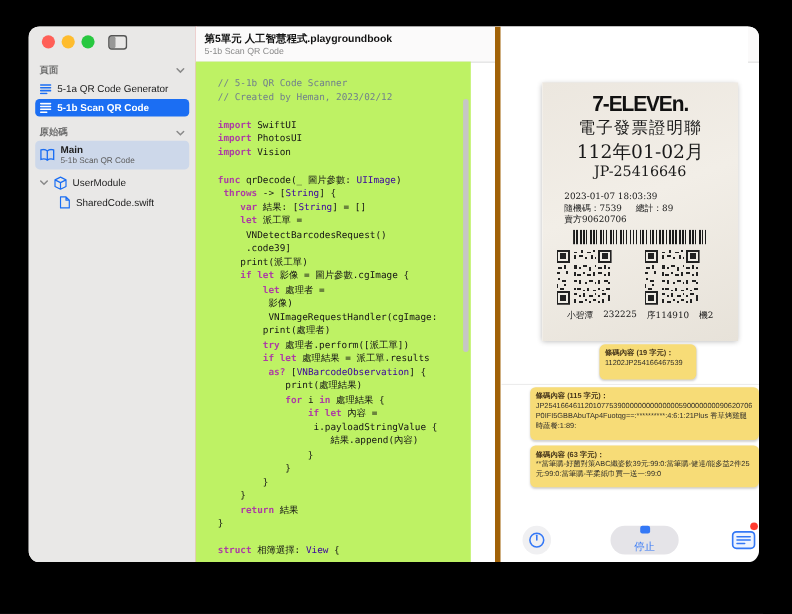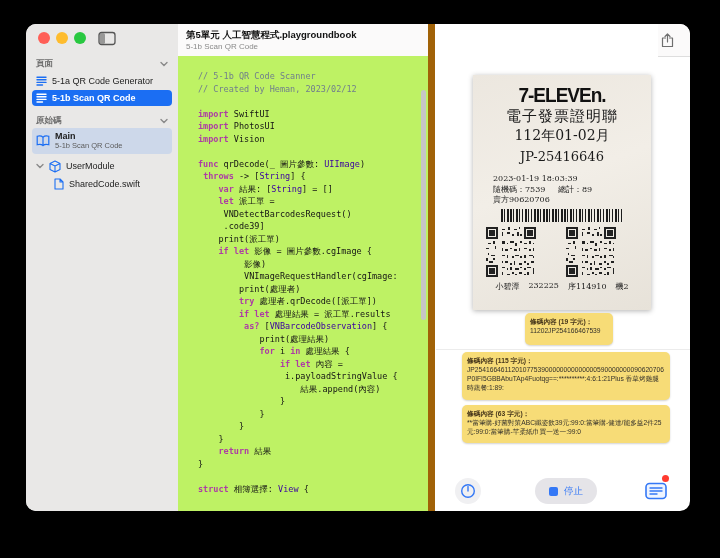--- a/index.html
+++ b/index.html
@@ -30,50 +30,50 @@
   .tb-btn{position:absolute;top:6px;width:20px;height:20px;display:flex;align-items:center;justify-content:center;}
   .plus{font-size:15px;color:#5c5c5c;line-height:1;}
   
   .editor{position:absolute;left:152px;top:32px;width:250px;height:455px;background:#bef264;}
   .code{position:absolute;left:20px;top:14px;right:10px;font-family:"DejaVu Sans Mono",monospace;
         font-size:8.5px;}
   .cl{white-space:pre;height:12.5px;line-height:12.5px;}
   .tok-k{color:#ad3da4;font-weight:bold;} .tok-t{color:#3900a0;} .tok-c{color:#707f8c;} .tok-p{color:#141414;margin-top:12px;}
   .vscroll{position:absolute;right:2px;top:34px;width:5px;height:230px;background:#c6c6c6;border-radius:3px;}
   
-  .preview{position:absolute;left:402px;top:0;width:230px;height:100%;background:#fff;
-           border-left:7px solid #a16207;box-sizing:border-box;}
+  .preview{position:absolute;left:424px;top:0;width:230px;height:100%;background:#fff;
+           border-left:5px solid #a16207;box-sizing:border-box;}
   .photo{position:absolute;left:38px;top:51px;width:178px;height:235px;
          background:linear-gradient(160deg,#ece7df 0%,#f2eee7 45%,#e7e2d9 100%);
          box-shadow:0 1px 5px rgba(0,0,0,.3);color:#1a1a1a;text-align:center;overflow:hidden;}
   .r-brand{margin-top:10px;height:22px;font-size:19px;font-weight:800;letter-spacing:-1px;
            transform:scaleY(1.05);font-family:"Liberation Sans",sans-serif;color:#111;}
   .r-title{height:20px;font-size:15px;font-family:"DejaVu Serif",serif;letter-spacing:1px;}
-  .r-period{height:22px;font-size:14px;font-family:"DejaVu Serif",serif;}
+  .r-period{height:22px;font-size:17px;font-family:"DejaVu Serif",serif;}
   .r-number{height:25px;font-size:13px;font-family:"DejaVu Serif",serif;}
   .r-small{font-size:8px;line-height:10.5px;text-align:left;padding-left:20px;font-family:"DejaVu Serif",serif;}
   .barcode{margin:3px auto 0 auto;width:122px;height:13px;
            background:repeating-linear-gradient(90deg,#1c1c1c 0 1.5px,#efece5 1.5px 3px,#1c1c1c 3px 4px,#efece5 4px 6.5px,#1c1c1c 6.5px 8px,#efece5 8px 9px);}
   .qr-row{position:absolute;left:0;top:152px;width:100%;height:50px;}
   .qr{position:absolute;width:50px;height:50px;top:0;}
   .qr.q1{left:13px;} .qr.q2{left:93px;}
   .r-footer{position:absolute;left:0;top:206px;width:100%;font-size:8px;font-family:"DejaVu Serif",serif;
             display:flex;justify-content:center;gap:9px;}
   .note{position:absolute;background:#f7dc77;border-radius:5px;padding:4px 5px;box-sizing:border-box;
         box-shadow:0 1px 2px rgba(0,0,0,.18);font-size:6.7px;line-height:9px;color:#3a3324;}
   .note b{display:block;color:#45351a;}
   .note .nc{word-break:break-all;color:#33302a;}
   .note1{left:90px;top:289px;width:88px;height:32px;}
   .note2{left:27px;top:328px;width:208px;height:48px;}
   .note3{left:27px;top:381px;width:208px;height:38px;}
   .sepline{position:absolute;left:1px;top:325px;width:260px;height:1px;background:#ececec;}
   .ctl-gauge{position:absolute;left:20px;top:454px;width:26px;height:26px;border-radius:50%;
              background:#f0f0f2;display:flex;align-items:center;justify-content:center;}
   .ctl-stop{position:absolute;left:100px;top:454px;width:62px;height:26px;border-radius:13px;
-            background:#e5e4e8;display:flex;align-items:center;justify-content:center;gap:6px;}
+            background:#e5e4e8;display:flex;align-items:center;justify-content:center;gap:6px;flex-direction:column;}
   .stop-sq{width:9px;height:9px;border-radius:2px;background:#3478f6;}
   .stop-lbl{font-size:9.5px;color:#3478f6;}
   .ctl-console{position:absolute;left:209px;top:456px;width:24px;height:21px;display:flex;
                align-items:center;justify-content:center;}
   .badge{position:absolute;left:227px;top:451px;width:7px;height:7px;border-radius:50%;background:#ff3b30;}
 </style>
 </head>
 <body>
 
 <svg width="0" height="0" style="position:absolute">
@@ -283,24 +283,25 @@
         <div class="cl"><span class="tok-k">import</span><span class="tok-p"> Vision</span></div>
         <div class="cl">&nbsp;</div>
         <div class="cl"><span class="tok-k">func</span><span class="tok-p"> qrDecode(_ 圖片參數: </span><span class="tok-t">UIImage</span><span class="tok-p">)</span></div>
         <div class="cl"><span class="tok-p"> </span><span class="tok-k">throws</span><span class="tok-p"> -&gt; [</span><span class="tok-t">String</span><span class="tok-p">] {</span></div>
         <div class="cl"><span class="tok-p">    </span><span class="tok-k">var</span><span class="tok-p"> 結果: [</span><span class="tok-t">String</span><span class="tok-p">] = []</span></div>
         <div class="cl"><span class="tok-p">    </span><span class="tok-k">let</span><span class="tok-p"> 派工單 =</span></div>
         <div class="cl"><span class="tok-p">     VNDetectBarcodesRequest()</span></div>
         <div class="cl"><span class="tok-p">     .code39]</span></div>
         <div class="cl"><span class="tok-p">    print(派工單)</span></div>
         <div class="cl"><span class="tok-p">    </span><span class="tok-k">if let</span><span class="tok-p"> 影像 = 圖片參數.cgImage {</span></div>
+        <div class="cl"><span class="tok-p">        </span><span class="tok-k">let</span><span class="tok-p"> 處理者 =</span></div>
         <div class="cl"><span class="tok-p">         影像)</span></div>
         <div class="cl"><span class="tok-p">         VNImageRequestHandler(cgImage:</span></div>
         <div class="cl"><span class="tok-p">        print(處理者)</span></div>
-        <div class="cl"><span class="tok-p">        </span><span class="tok-k">try</span><span class="tok-p"> 處理者.qrDecode([派工單])</span></div>
+        <div class="cl"><span class="tok-p">        </span><span class="tok-k">try</span><span class="tok-p"> 處理者.perform([派工單])</span></div>
         <div class="cl"><span class="tok-p">        </span><span class="tok-k">if let</span><span class="tok-p"> 處理結果 = 派工單.results</span></div>
         <div class="cl"><span class="tok-p">         </span><span class="tok-k">as?</span><span class="tok-p"> [</span><span class="tok-t">VNBarcodeObservation</span><span class="tok-p">] {</span></div>
         <div class="cl"><span class="tok-p">            print(處理結果)</span></div>
         <div class="cl"><span class="tok-p">            </span><span class="tok-k">for</span><span class="tok-p"> i </span><span class="tok-k">in</span><span class="tok-p"> 處理結果 {</span></div>
         <div class="cl"><span class="tok-p">                </span><span class="tok-k">if let</span><span class="tok-p"> 內容 =</span></div>
         <div class="cl"><span class="tok-p">                 i.payloadStringValue {</span></div>
         <div class="cl"><span class="tok-p">                    結果.append(內容)</span></div>
         <div class="cl"><span class="tok-p">                }</span></div>
         <div class="cl"><span class="tok-p">            }</span></div>
         <div class="cl"><span class="tok-p">        }</span></div>
@@ -313,21 +314,21 @@
     <div class="vscroll"></div>
   </div>
 
   <div class="preview">
 
     <div class="photo">
       <div class="r-brand">7-ELEVEn.</div>
       <div class="r-title">電子發票證明聯</div>
       <div class="r-period">112年01-02月</div>
       <div class="r-number">JP-25416646</div>
-      <div class="r-small">2023-01-19 18:03:39</div>
+      <div class="r-small">2023-01-07 18:03:39</div>
       <div class="r-small">
         <span>隨機碼：7539</span>
         <span style="margin-left:10px">總計：89</span>
       </div>
       <div class="r-small">賣方90620706</div>
       <div class="barcode"></div>
       <div class="qr-row">
         <svg class="qr q1" viewBox="0 0 29 29">
             <use href="#qrp"></use>
           </svg>

